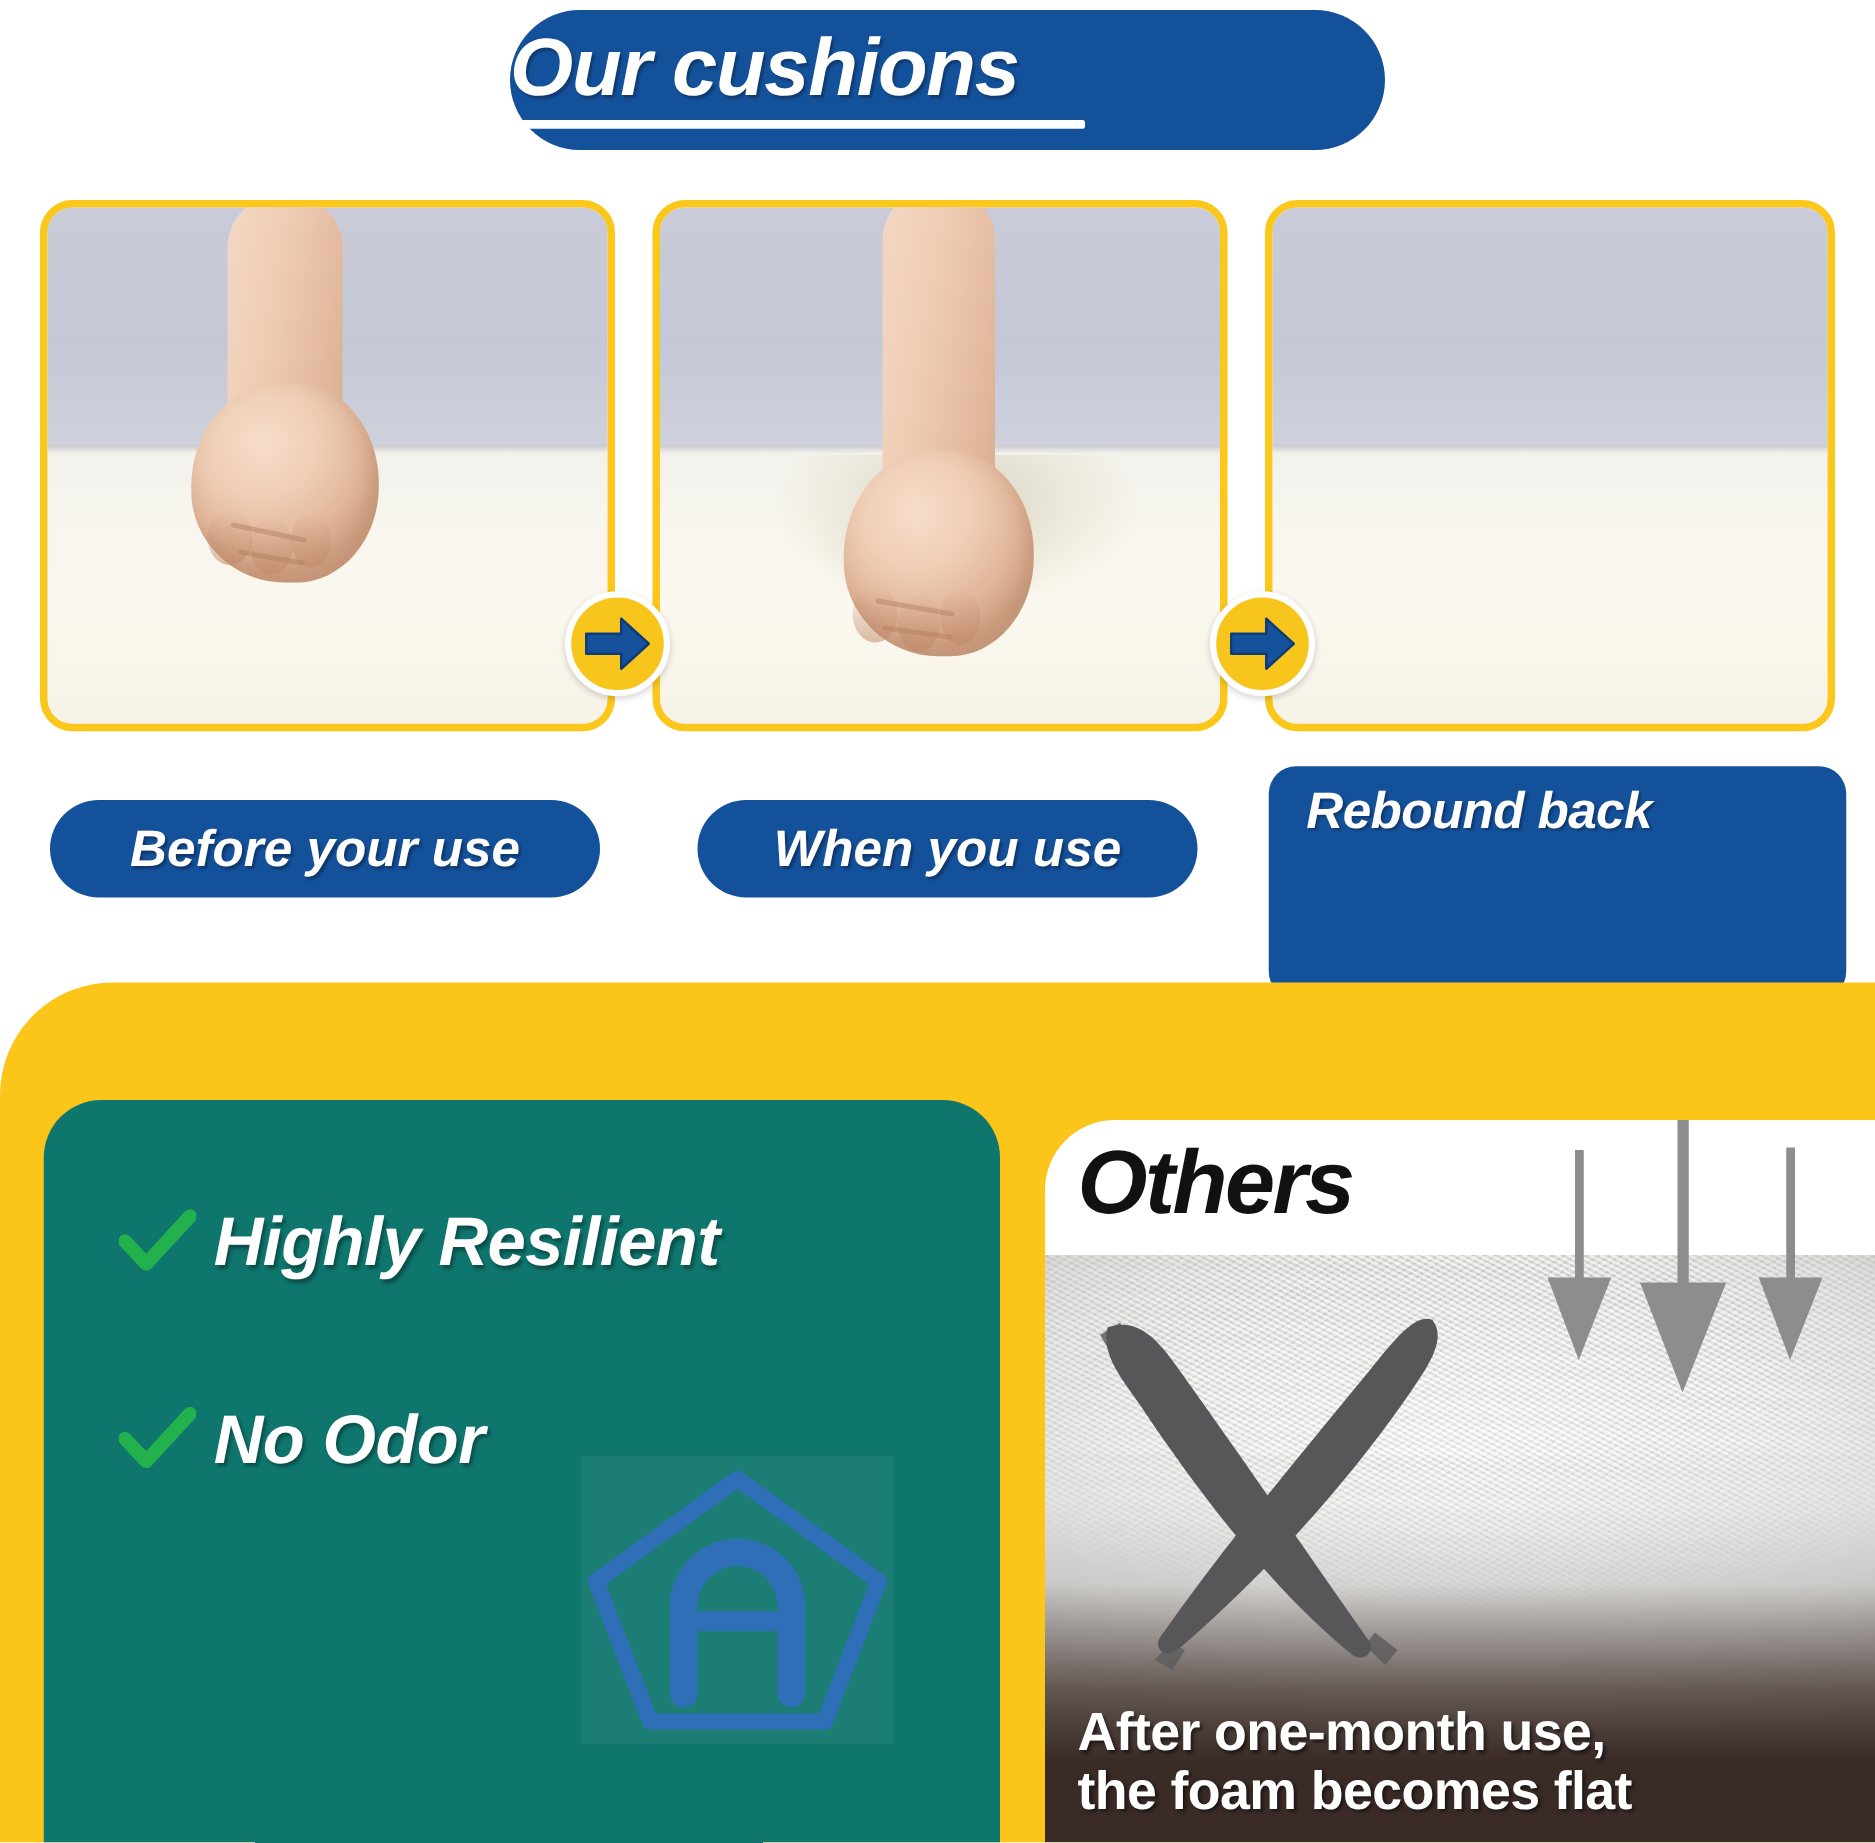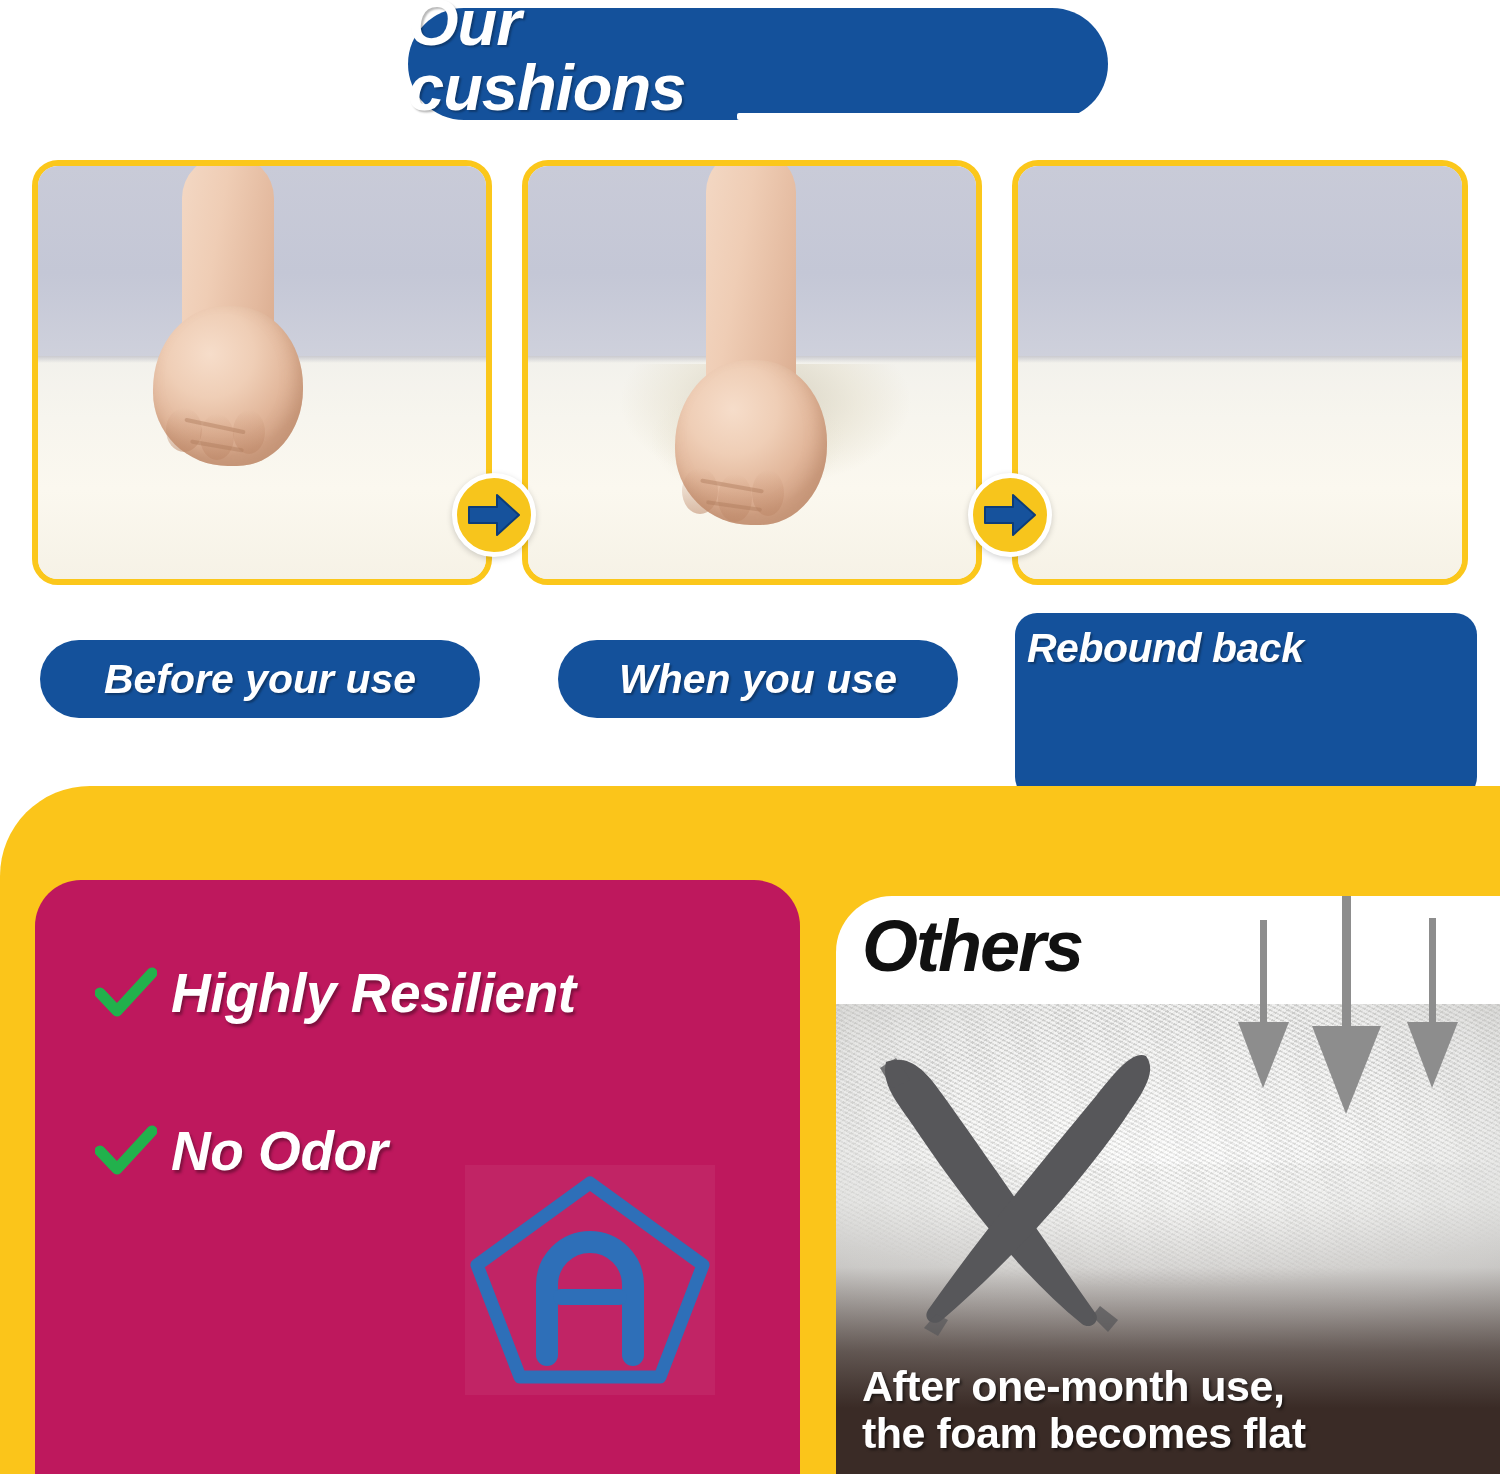--- a/index.html
+++ b/index.html
@@ -8,21 +8,21 @@
     font-family:"Liberation Sans", sans-serif;
     background:#ffffff;
     position:relative;
     overflow:hidden;
   }
 
   
   .title-banner{
     position:absolute; left:408px; top:8px; width:700px; height:112px;
     background:#14519B; border-radius:56px;
-    display:flex; flex-direction:row; align-items:flex-end; justify-content:center;
+    display:flex; flex-direction:column; align-items:flex-start; justify-content:center;
   }
   .title-banner .t-text{
     color:#ffffff; font-size:65px; font-weight:bold; font-style:italic;
     letter-spacing:-1px; line-height:1; margin-top:-4px;
     text-shadow:2px 2px 2px rgba(0,0,0,.28);
   }
   .title-banner .t-rule{
     width:460px; height:7px; background:#ffffff; margin-top:10px; border-radius:2px;
   }
 
@@ -99,36 +99,36 @@
   .pill{
     position:absolute; background:#14519B; border-radius:46px;
     display:flex; align-items:center; justify-content:center;
     color:#ffffff; font-size:41px; font-weight:bold; font-style:italic;
     text-shadow:2px 2px 2px rgba(0,0,0,.3);
   }
   .pill-1{ left:40px; top:640px; width:440px; height:78px; }
   .pill-2{ left:558px; top:640px; width:400px; height:78px; }
   .pill-3{
     left:1015px; top:613px; width:462px; height:186px;
-    border-radius:22px; padding:14px 22px 16px 12px;
+    border-radius:22px; padding:14px 22px 16px 30px;
     display:block; line-height:1.06;
     font-size:41px; letter-spacing:-.5px;
   }
   .pill-3 .ln{ display:block; white-space:pre; }
 
   
   .yellow-section{
     position:absolute; left:0; top:786px; width:1500px; height:688px;
     background:#FBC51A; border-top-left-radius:90px;
   }
 
   
   .feature-panel{
     position:absolute; left:35px; top:94px; width:765px; height:594px;
-    background:#be185d; border-top-left-radius:46px; border-top-right-radius:46px;
+    background:#0f766e; border-top-left-radius:46px; border-top-right-radius:46px;
     overflow:hidden;
   }
   .feature-list{ position:absolute; left:60px; top:78px; width:700px; }
   .feature-row{
     display:flex; align-items:center; margin-bottom:88px; height:70px;
   }
   .check-icon{ width:62px; flex:0 0 62px; display:block; }
   .feature-text{
     color:#ffffff; font-size:55px; font-weight:bold; font-style:italic;
     letter-spacing:-.5px; margin-left:14px; white-space:nowrap;

